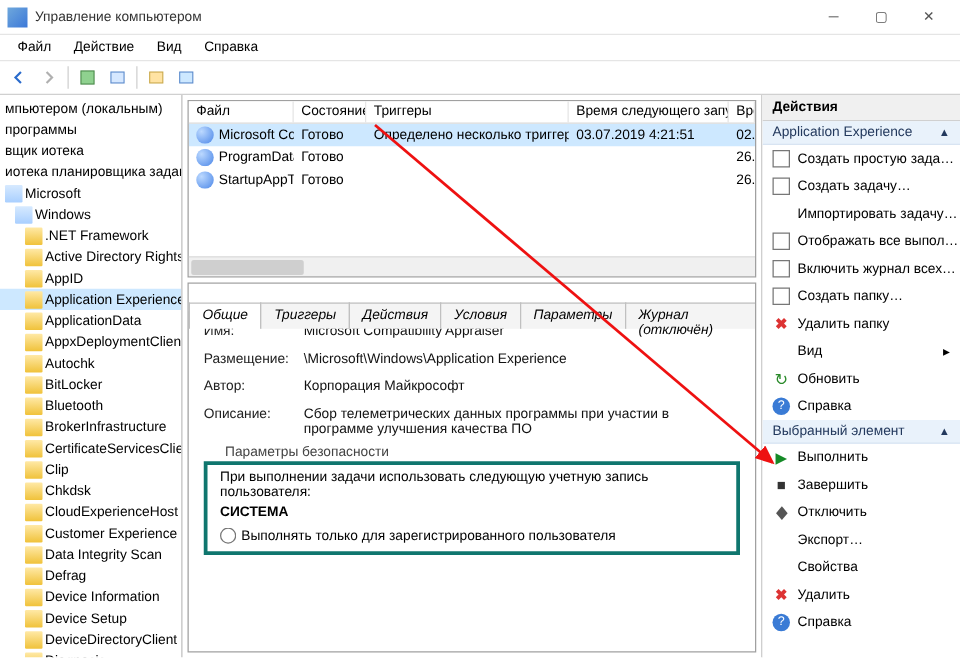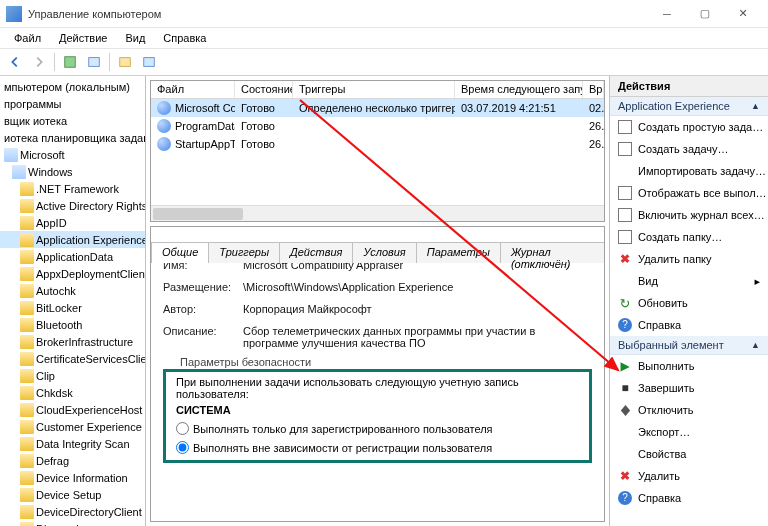--- a/index.html
+++ b/index.html
@@ -328,24 +328,20 @@
           </div>
 
         <div class="sec-group">
           <div class="sec-legend">Параметры безопасности</div>
           <div style="margin-top:-8px; margin-bottom:4px;">При выполнении задачи использовать следующую учетную запись пользователя:</div>
           <div style="font-weight:600; margin-bottom:6px;">СИСТЕМА</div>
           <div class="radio-row">
               <input type="radio" style="">
               <span>Выполнять только для зарегистрированного пользователя</span>
             </div>
-          <div class="radio-row">
-              <input type="radio" checked="" style="">
-              <span>Выполнять вне зависимости от регистрации пользователя</span>
-            </div>
         </div>
       </div>
     </div>
   </div>
 
   <div class="actions-pane">
     <div class="actions-header">Действия</div>
     <div class="actions-section">
         <span>Application Experience</span>
         <span class="act-caret">▲</span>

